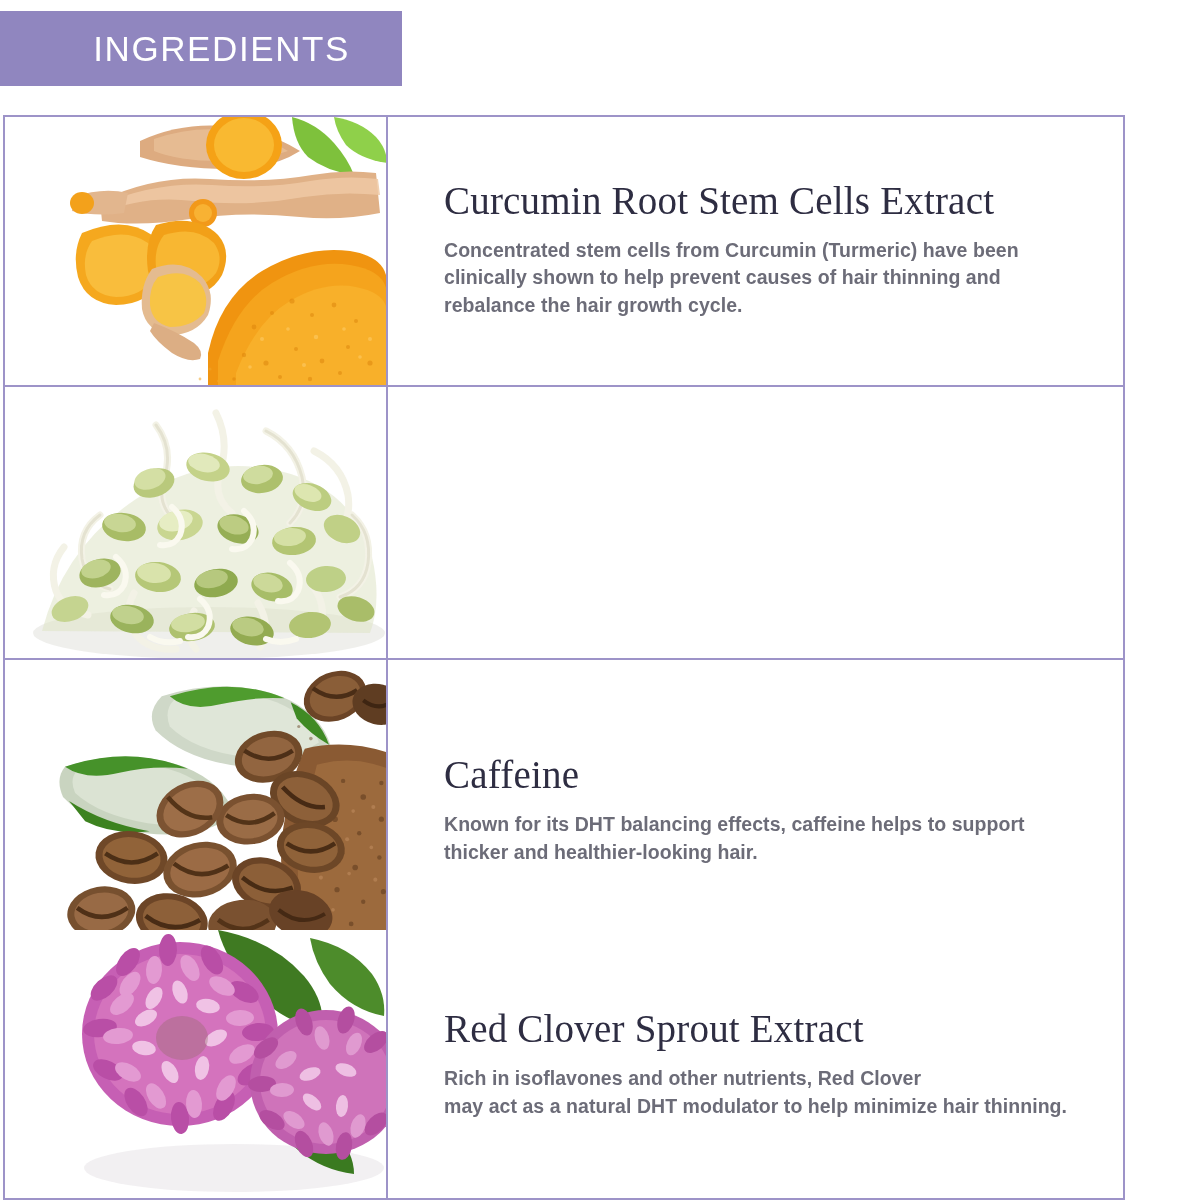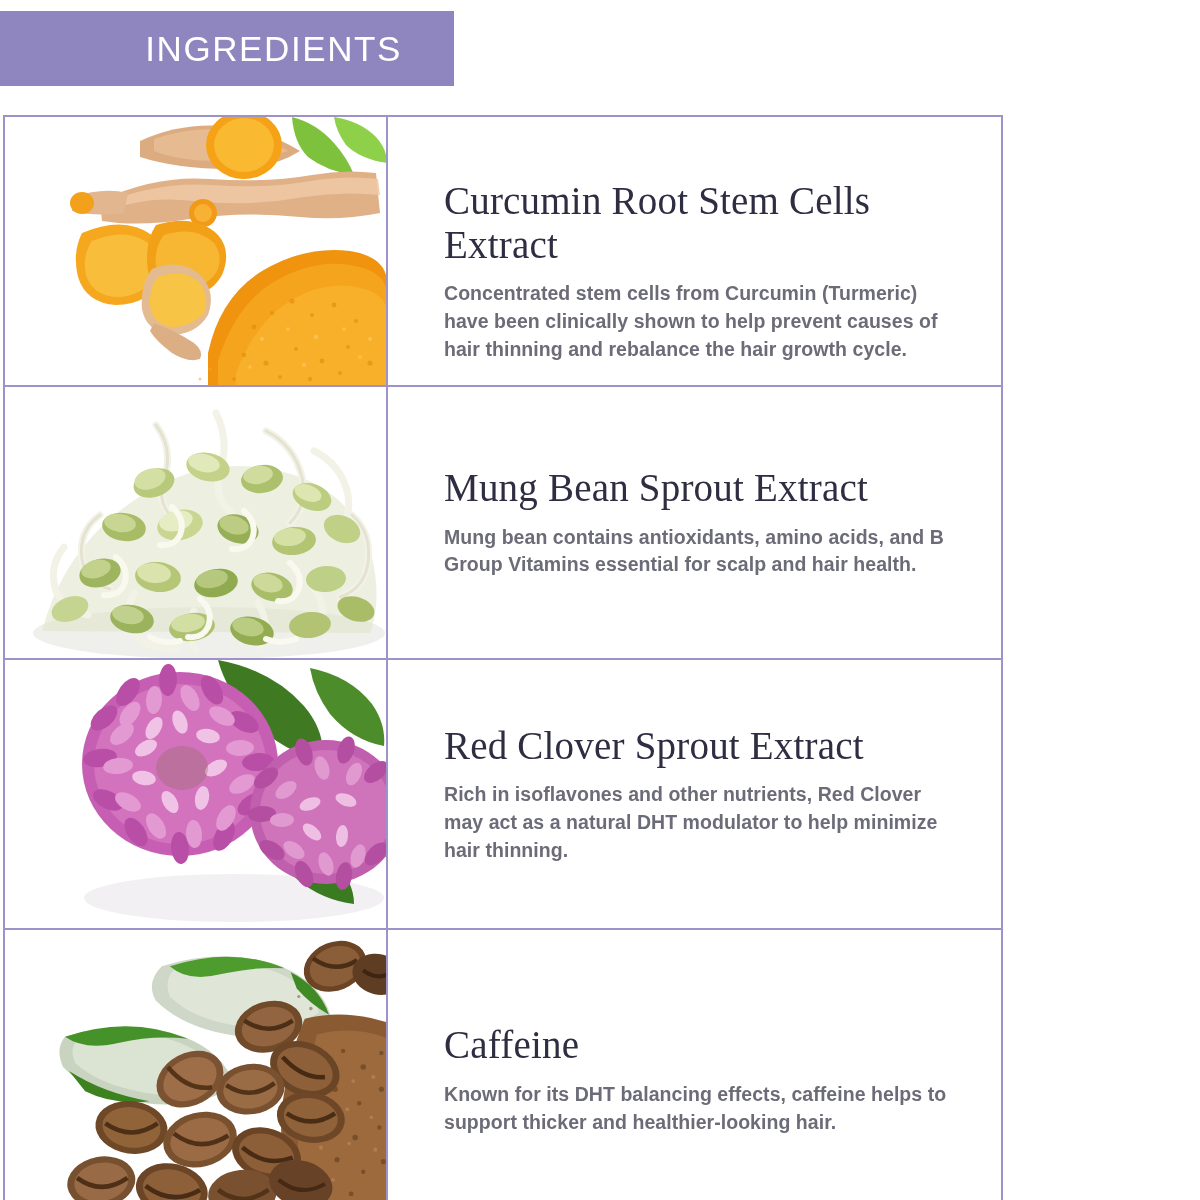--- a/index.html
+++ b/index.html
@@ -18,21 +18,21 @@
     width: 1200px;
     height: 1200px;
     background: #ffffff;
   }
 
   
   .banner {
     position: absolute;
     left: 0;
     top: 11px;
-    width: 454px;
+    width: 402px;
     height: 75px;
     background: #9086bf;
     display: flex;
     align-items: center;
     justify-content: flex-end;
     padding-right: 52px;
   }
   .banner-title {
     color: #ffffff;
     font-family: "Liberation Sans", sans-serif;
@@ -41,21 +41,21 @@
     letter-spacing: 1.6px;
     line-height: 1;
     white-space: nowrap;
   }
 
   
   .table {
     position: absolute;
     left: 3px;
     top: 115px;
-    width: 1000px;
+    width: 1122px;
     height: 1085px;
     border-left: 2px solid #9d93c8;
     border-right: 2px solid #9d93c8;
     border-top: 2px solid #9d93c8;
     display: flex;
     flex-direction: column;
     background: #ffffff;
   }
 
   .row {
@@ -280,120 +280,20 @@
             <path d="M168 120 Q182 132 176 148 Q170 160 156 158"></path>
             <path d="M240 124 Q254 136 248 152 Q242 164 228 162"></path>
             <path d="M112 170 Q126 182 120 198 Q114 210 100 208"></path>
             <path d="M286 176 Q300 188 294 204 Q288 216 274 214"></path>
             <path d="M196 212 Q210 224 204 240 Q198 252 184 250"></path>
             <path d="M146 250 Q160 258 176 254"></path>
             <path d="M262 252 Q276 258 292 252"></path>
           </g>
         </svg>
       </div>
-      <div class="cell-text">
-        <div class="ing-title">Mung Bean Sprout Extract</div>
-        <div class="ing-desc">Mung bean contains antioxidants, amino acids, and B Group Vitamins essential for scalp and hair health.</div>
-      </div>
-    </div>
-
-    <div class="row r3">
-      <div class="cell-image">
-        <svg class="art" viewBox="0 0 383 268" preserveAspectRatio="xMidYMid slice">
-          <rect x="0" y="0" width="383" height="268" fill="#ffffff"></rect>
-          <ellipse cx="230" cy="238" rx="150" ry="24" fill="#efeceF" opacity="0.8"></ellipse>
-
-          <path d="M214 0 Q268 10 300 46 Q322 72 318 100 Q278 92 248 60 Q222 30 214 0 Z" fill="#3f7a22"></path>
-          <path d="M306 8 Q346 16 368 44 Q382 64 380 86 Q348 80 326 54 Q310 32 306 8 Z" fill="#4d8c2b"></path>
-          <path d="M222 116 Q266 110 296 134 Q318 152 318 176 Q284 172 254 150 Q230 134 222 116 Z" fill="#2f6b1a"></path>
-          <path d="M268 186 Q306 184 332 206 Q350 222 350 244 Q318 240 294 220 Q274 204 268 186 Z" fill="#3a7a20"></path>
-
-          <g>
-            <ellipse cx="176" cy="104" rx="98" ry="92" fill="#c65fb4"></ellipse>
-            <ellipse cx="176" cy="104" rx="86" ry="80" fill="#d473bd"></ellipse>
-
-            <g fill="#b94ea6">
-              <ellipse cx="100" cy="58" rx="16" ry="9" transform="rotate(-42 100 58)"></ellipse>
-              <ellipse cx="96" cy="98" rx="17" ry="9" transform="rotate(-8 96 98)"></ellipse>
-              <ellipse cx="104" cy="140" rx="16" ry="9" transform="rotate(26 104 140)"></ellipse>
-              <ellipse cx="132" cy="172" rx="16" ry="9" transform="rotate(56 132 172)"></ellipse>
-              <ellipse cx="176" cy="188" rx="16" ry="9" transform="rotate(84 176 188)"></ellipse>
-              <ellipse cx="220" cy="176" rx="16" ry="9" transform="rotate(118 220 176)"></ellipse>
-              <ellipse cx="248" cy="144" rx="16" ry="9" transform="rotate(148 248 144)"></ellipse>
-              <ellipse cx="254" cy="102" rx="16" ry="9" transform="rotate(176 254 102)"></ellipse>
-              <ellipse cx="240" cy="62" rx="16" ry="9" transform="rotate(208 240 62)"></ellipse>
-              <ellipse cx="208" cy="30" rx="16" ry="9" transform="rotate(240 208 30)"></ellipse>
-              <ellipse cx="164" cy="20" rx="16" ry="9" transform="rotate(272 164 20)"></ellipse>
-              <ellipse cx="124" cy="32" rx="16" ry="9" transform="rotate(306 124 32)"></ellipse>
-            </g>
-            <g fill="#e39ad2">
-              <ellipse cx="118" cy="74" rx="14" ry="8" transform="rotate(-40 118 74)"></ellipse>
-              <ellipse cx="114" cy="106" rx="15" ry="8" transform="rotate(-6 114 106)"></ellipse>
-              <ellipse cx="124" cy="142" rx="14" ry="8" transform="rotate(28 124 142)"></ellipse>
-              <ellipse cx="152" cy="166" rx="14" ry="8" transform="rotate(58 152 166)"></ellipse>
-              <ellipse cx="190" cy="174" rx="14" ry="8" transform="rotate(86 190 174)"></ellipse>
-              <ellipse cx="222" cy="158" rx="14" ry="8" transform="rotate(120 222 158)"></ellipse>
-              <ellipse cx="238" cy="124" rx="14" ry="8" transform="rotate(150 238 124)"></ellipse>
-              <ellipse cx="236" cy="88" rx="14" ry="8" transform="rotate(178 236 88)"></ellipse>
-              <ellipse cx="218" cy="56" rx="14" ry="8" transform="rotate(210 218 56)"></ellipse>
-              <ellipse cx="186" cy="38" rx="14" ry="8" transform="rotate(242 186 38)"></ellipse>
-              <ellipse cx="150" cy="40" rx="14" ry="8" transform="rotate(274 150 40)"></ellipse>
-              <ellipse cx="126" cy="54" rx="14" ry="8" transform="rotate(306 126 54)"></ellipse>
-            </g>
-            <g fill="#f0c2e5">
-              <ellipse cx="142" cy="88" rx="12" ry="7" transform="rotate(-30 142 88)"></ellipse>
-              <ellipse cx="140" cy="118" rx="12" ry="7" transform="rotate(10 140 118)"></ellipse>
-              <ellipse cx="166" cy="142" rx="12" ry="7" transform="rotate(60 166 142)"></ellipse>
-              <ellipse cx="198" cy="138" rx="12" ry="7" transform="rotate(100 198 138)"></ellipse>
-              <ellipse cx="212" cy="108" rx="12" ry="7" transform="rotate(150 212 108)"></ellipse>
-              <ellipse cx="204" cy="76" rx="12" ry="7" transform="rotate(190 204 76)"></ellipse>
-              <ellipse cx="176" cy="62" rx="12" ry="7" transform="rotate(250 176 62)"></ellipse>
-              <ellipse cx="150" cy="68" rx="12" ry="7" transform="rotate(300 150 68)"></ellipse>
-            </g>
-
-            <ellipse cx="178" cy="108" rx="26" ry="22" fill="#8e6a63" opacity="0.35"></ellipse>
-          </g>
-
-          <g>
-            <ellipse cx="322" cy="152" rx="76" ry="72" fill="#c05fae"></ellipse>
-            <ellipse cx="322" cy="152" rx="66" ry="62" fill="#cf73ba"></ellipse>
-            <g fill="#b44ea0">
-              <ellipse cx="262" cy="118" rx="14" ry="8" transform="rotate(-38 262 118)"></ellipse>
-              <ellipse cx="258" cy="154" rx="14" ry="8" transform="rotate(-4 258 154)"></ellipse>
-              <ellipse cx="268" cy="190" rx="14" ry="8" transform="rotate(32 268 190)"></ellipse>
-              <ellipse cx="300" cy="214" rx="14" ry="8" transform="rotate(66 300 214)"></ellipse>
-              <ellipse cx="340" cy="216" rx="14" ry="8" transform="rotate(100 340 216)"></ellipse>
-              <ellipse cx="372" cy="194" rx="14" ry="8" transform="rotate(134 372 194)"></ellipse>
-              <ellipse cx="300" cy="92" rx="14" ry="8" transform="rotate(252 300 92)"></ellipse>
-              <ellipse cx="342" cy="90" rx="14" ry="8" transform="rotate(288 342 90)"></ellipse>
-              <ellipse cx="372" cy="112" rx="14" ry="8" transform="rotate(320 372 112)"></ellipse>
-            </g>
-            <g fill="#e09ad0">
-              <ellipse cx="282" cy="130" rx="12" ry="7" transform="rotate(-36 282 130)"></ellipse>
-              <ellipse cx="278" cy="160" rx="12" ry="7" transform="rotate(-2 278 160)"></ellipse>
-              <ellipse cx="290" cy="190" rx="12" ry="7" transform="rotate(36 290 190)"></ellipse>
-              <ellipse cx="322" cy="204" rx="12" ry="7" transform="rotate(72 322 204)"></ellipse>
-              <ellipse cx="354" cy="196" rx="12" ry="7" transform="rotate(108 354 196)"></ellipse>
-              <ellipse cx="318" cy="108" rx="12" ry="7" transform="rotate(254 318 108)"></ellipse>
-              <ellipse cx="350" cy="114" rx="12" ry="7" transform="rotate(294 350 114)"></ellipse>
-            </g>
-            <g fill="#eebfe3">
-              <ellipse cx="306" cy="144" rx="11" ry="6" transform="rotate(-20 306 144)"></ellipse>
-              <ellipse cx="308" cy="172" rx="11" ry="6" transform="rotate(40 308 172)"></ellipse>
-              <ellipse cx="338" cy="176" rx="11" ry="6" transform="rotate(96 338 176)"></ellipse>
-              <ellipse cx="342" cy="140" rx="11" ry="6" transform="rotate(200 342 140)"></ellipse>
-            </g>
-          </g>
-        </svg>
-      </div>
-      <div class="cell-text">
-        <div class="ing-title">Red Clover Sprout Extract</div>
-        <div class="ing-desc">Rich in isoflavones and other nutrients, Red Clover
-may act as a natural DHT modulator to help minimize hair thinning.</div>
-      </div>
     </div>
 
     <div class="row r4">
       <div class="cell-image">
         <svg class="art" viewBox="0 0 383 268" preserveAspectRatio="xMidYMid slice">
           <rect x="0" y="0" width="383" height="268" fill="#ffffff"></rect>
 
           <path d="M158 36 Q220 16 276 36 Q316 52 326 86 Q294 110 240 106 Q182 100 152 70 Q142 52 158 36 Z" fill="#cfd8c8"></path>
           <path d="M170 40 Q224 24 272 42 Q306 56 314 82 Q286 100 240 96 Q190 90 166 66 Q160 50 170 40 Z" fill="#dfe6d8"></path>
           <path d="M166 36 Q228 16 280 38 Q252 36 216 44 Q184 52 166 36 Z" fill="#4f9c2e"></path>
@@ -490,14 +390,110 @@
             <circle cx="306" cy="78" r="1.8"></circle>
           </g>
         </svg>
       </div>
       <div class="cell-text">
         <div class="ing-title">Caffeine</div>
         <div class="ing-desc">Known for its DHT balancing effects, caffeine helps to support thicker and healthier-looking hair.</div>
       </div>
     </div>
 
+    <div class="row r3">
+      <div class="cell-image">
+        <svg class="art" viewBox="0 0 383 268" preserveAspectRatio="xMidYMid slice">
+          <rect x="0" y="0" width="383" height="268" fill="#ffffff"></rect>
+          <ellipse cx="230" cy="238" rx="150" ry="24" fill="#efeceF" opacity="0.8"></ellipse>
+
+          <path d="M214 0 Q268 10 300 46 Q322 72 318 100 Q278 92 248 60 Q222 30 214 0 Z" fill="#3f7a22"></path>
+          <path d="M306 8 Q346 16 368 44 Q382 64 380 86 Q348 80 326 54 Q310 32 306 8 Z" fill="#4d8c2b"></path>
+          <path d="M222 116 Q266 110 296 134 Q318 152 318 176 Q284 172 254 150 Q230 134 222 116 Z" fill="#2f6b1a"></path>
+          <path d="M268 186 Q306 184 332 206 Q350 222 350 244 Q318 240 294 220 Q274 204 268 186 Z" fill="#3a7a20"></path>
+
+          <g>
+            <ellipse cx="176" cy="104" rx="98" ry="92" fill="#c65fb4"></ellipse>
+            <ellipse cx="176" cy="104" rx="86" ry="80" fill="#d473bd"></ellipse>
+
+            <g fill="#b94ea6">
+              <ellipse cx="100" cy="58" rx="16" ry="9" transform="rotate(-42 100 58)"></ellipse>
+              <ellipse cx="96" cy="98" rx="17" ry="9" transform="rotate(-8 96 98)"></ellipse>
+              <ellipse cx="104" cy="140" rx="16" ry="9" transform="rotate(26 104 140)"></ellipse>
+              <ellipse cx="132" cy="172" rx="16" ry="9" transform="rotate(56 132 172)"></ellipse>
+              <ellipse cx="176" cy="188" rx="16" ry="9" transform="rotate(84 176 188)"></ellipse>
+              <ellipse cx="220" cy="176" rx="16" ry="9" transform="rotate(118 220 176)"></ellipse>
+              <ellipse cx="248" cy="144" rx="16" ry="9" transform="rotate(148 248 144)"></ellipse>
+              <ellipse cx="254" cy="102" rx="16" ry="9" transform="rotate(176 254 102)"></ellipse>
+              <ellipse cx="240" cy="62" rx="16" ry="9" transform="rotate(208 240 62)"></ellipse>
+              <ellipse cx="208" cy="30" rx="16" ry="9" transform="rotate(240 208 30)"></ellipse>
+              <ellipse cx="164" cy="20" rx="16" ry="9" transform="rotate(272 164 20)"></ellipse>
+              <ellipse cx="124" cy="32" rx="16" ry="9" transform="rotate(306 124 32)"></ellipse>
+            </g>
+            <g fill="#e39ad2">
+              <ellipse cx="118" cy="74" rx="14" ry="8" transform="rotate(-40 118 74)"></ellipse>
+              <ellipse cx="114" cy="106" rx="15" ry="8" transform="rotate(-6 114 106)"></ellipse>
+              <ellipse cx="124" cy="142" rx="14" ry="8" transform="rotate(28 124 142)"></ellipse>
+              <ellipse cx="152" cy="166" rx="14" ry="8" transform="rotate(58 152 166)"></ellipse>
+              <ellipse cx="190" cy="174" rx="14" ry="8" transform="rotate(86 190 174)"></ellipse>
+              <ellipse cx="222" cy="158" rx="14" ry="8" transform="rotate(120 222 158)"></ellipse>
+              <ellipse cx="238" cy="124" rx="14" ry="8" transform="rotate(150 238 124)"></ellipse>
+              <ellipse cx="236" cy="88" rx="14" ry="8" transform="rotate(178 236 88)"></ellipse>
+              <ellipse cx="218" cy="56" rx="14" ry="8" transform="rotate(210 218 56)"></ellipse>
+              <ellipse cx="186" cy="38" rx="14" ry="8" transform="rotate(242 186 38)"></ellipse>
+              <ellipse cx="150" cy="40" rx="14" ry="8" transform="rotate(274 150 40)"></ellipse>
+              <ellipse cx="126" cy="54" rx="14" ry="8" transform="rotate(306 126 54)"></ellipse>
+            </g>
+            <g fill="#f0c2e5">
+              <ellipse cx="142" cy="88" rx="12" ry="7" transform="rotate(-30 142 88)"></ellipse>
+              <ellipse cx="140" cy="118" rx="12" ry="7" transform="rotate(10 140 118)"></ellipse>
+              <ellipse cx="166" cy="142" rx="12" ry="7" transform="rotate(60 166 142)"></ellipse>
+              <ellipse cx="198" cy="138" rx="12" ry="7" transform="rotate(100 198 138)"></ellipse>
+              <ellipse cx="212" cy="108" rx="12" ry="7" transform="rotate(150 212 108)"></ellipse>
+              <ellipse cx="204" cy="76" rx="12" ry="7" transform="rotate(190 204 76)"></ellipse>
+              <ellipse cx="176" cy="62" rx="12" ry="7" transform="rotate(250 176 62)"></ellipse>
+              <ellipse cx="150" cy="68" rx="12" ry="7" transform="rotate(300 150 68)"></ellipse>
+            </g>
+
+            <ellipse cx="178" cy="108" rx="26" ry="22" fill="#8e6a63" opacity="0.35"></ellipse>
+          </g>
+
+          <g>
+            <ellipse cx="322" cy="152" rx="76" ry="72" fill="#c05fae"></ellipse>
+            <ellipse cx="322" cy="152" rx="66" ry="62" fill="#cf73ba"></ellipse>
+            <g fill="#b44ea0">
+              <ellipse cx="262" cy="118" rx="14" ry="8" transform="rotate(-38 262 118)"></ellipse>
+              <ellipse cx="258" cy="154" rx="14" ry="8" transform="rotate(-4 258 154)"></ellipse>
+              <ellipse cx="268" cy="190" rx="14" ry="8" transform="rotate(32 268 190)"></ellipse>
+              <ellipse cx="300" cy="214" rx="14" ry="8" transform="rotate(66 300 214)"></ellipse>
+              <ellipse cx="340" cy="216" rx="14" ry="8" transform="rotate(100 340 216)"></ellipse>
+              <ellipse cx="372" cy="194" rx="14" ry="8" transform="rotate(134 372 194)"></ellipse>
+              <ellipse cx="300" cy="92" rx="14" ry="8" transform="rotate(252 300 92)"></ellipse>
+              <ellipse cx="342" cy="90" rx="14" ry="8" transform="rotate(288 342 90)"></ellipse>
+              <ellipse cx="372" cy="112" rx="14" ry="8" transform="rotate(320 372 112)"></ellipse>
+            </g>
+            <g fill="#e09ad0">
+              <ellipse cx="282" cy="130" rx="12" ry="7" transform="rotate(-36 282 130)"></ellipse>
+              <ellipse cx="278" cy="160" rx="12" ry="7" transform="rotate(-2 278 160)"></ellipse>
+              <ellipse cx="290" cy="190" rx="12" ry="7" transform="rotate(36 290 190)"></ellipse>
+              <ellipse cx="322" cy="204" rx="12" ry="7" transform="rotate(72 322 204)"></ellipse>
+              <ellipse cx="354" cy="196" rx="12" ry="7" transform="rotate(108 354 196)"></ellipse>
+              <ellipse cx="318" cy="108" rx="12" ry="7" transform="rotate(254 318 108)"></ellipse>
+              <ellipse cx="350" cy="114" rx="12" ry="7" transform="rotate(294 350 114)"></ellipse>
+            </g>
+            <g fill="#eebfe3">
+              <ellipse cx="306" cy="144" rx="11" ry="6" transform="rotate(-20 306 144)"></ellipse>
+              <ellipse cx="308" cy="172" rx="11" ry="6" transform="rotate(40 308 172)"></ellipse>
+              <ellipse cx="338" cy="176" rx="11" ry="6" transform="rotate(96 338 176)"></ellipse>
+              <ellipse cx="342" cy="140" rx="11" ry="6" transform="rotate(200 342 140)"></ellipse>
+            </g>
+          </g>
+        </svg>
+      </div>
+      <div class="cell-text">
+        <div class="ing-title">Red Clover Sprout Extract</div>
+        <div class="ing-desc">Rich in isoflavones and other nutrients, Red Clover
+may act as a natural DHT modulator to help minimize hair thinning.</div>
+      </div>
+    </div>
+
   </div>
 </div>
 
 </body></html>

